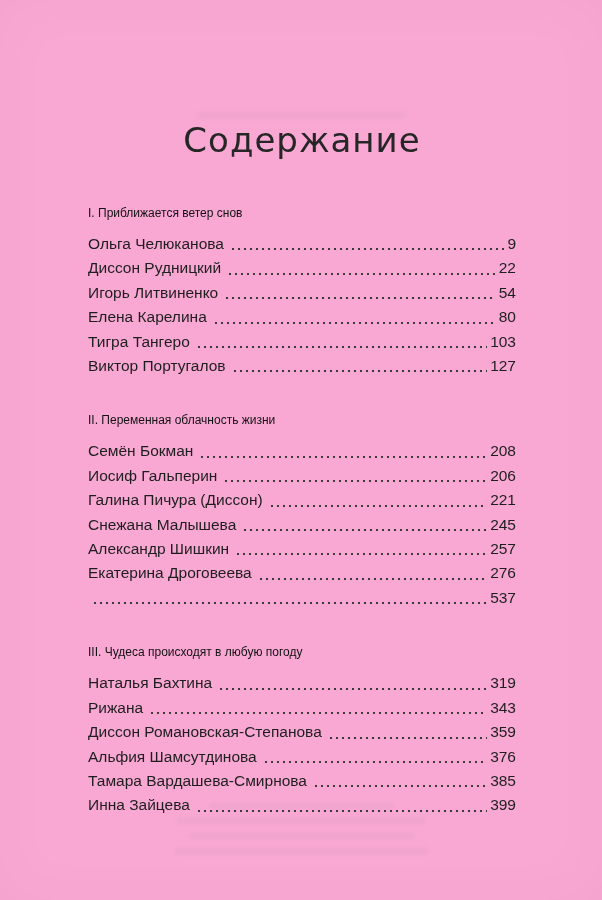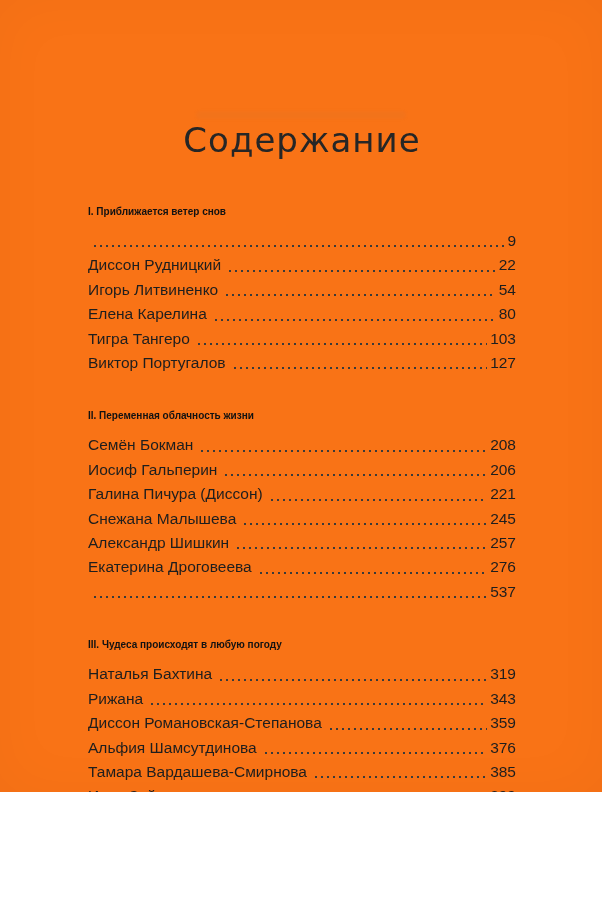--- a/index.html
+++ b/index.html
@@ -3,22 +3,22 @@
 <meta charset="utf-8">
 <style>
   html, body {
     margin: 0;
     padding: 0;
     background: #ffffff;
   }
   .page {
     position: relative;
     width: 602px;
-    height: 792px;
-    background: #f97316;
+    height: 900px;
+    background: #f9a8d4;
     font-family: "Liberation Sans", sans-serif;
     color: #1c1c1c;
     overflow: hidden;
     box-shadow: inset 0 0 60px rgba(0,0,0,0.03);
   }
   .content {
     position: absolute;
     left: 88px;
     top: 0;
     width: 428px;
@@ -28,22 +28,22 @@
     text-align: center;
     font-family: "DejaVu Sans", sans-serif;
     font-weight: 400;
     font-size: 34px;
     letter-spacing: 1px;
     color: #262626;
   }
   .toc-section { margin: 0; }
   .section-header {
     margin: 35px 0 12px 0;
-    font-size: 10px;
-    font-weight: 700;
+    font-size: 12px;
+    font-weight: 400;
     color: #121212;
   }
   .toc-section:first-of-type .section-header { margin-top: 0; }
   .toc-row {
     display: flex;
     align-items: baseline;
     font-size: 15.5px;
     line-height: 24.4px;
     color: #1e1e1e;
   }
@@ -91,20 +91,21 @@
   <div class="ghost ghost-top">
     <div class="ghost-bar" style="width:210px"></div>
   </div>
 
   <div class="content">
     <h1 class="toc-title">Содержание</h1>
     <div>
         <section class="toc-section">
           <h2 class="section-header">I. Приближается ветер снов</h2>
           <div class="toc-row">
+            <span class="entry-name">Ольга Челюканова</span>
             <span class="dots"></span>
             <span class="entry-page">9</span>
           </div>
           <div class="toc-row">
             <span class="entry-name">Диссон Рудницкий</span>
             <span class="dots"></span>
             <span class="entry-page">22</span>
           </div>
           <div class="toc-row">
             <span class="entry-name">Игорь Литвиненко</span>

